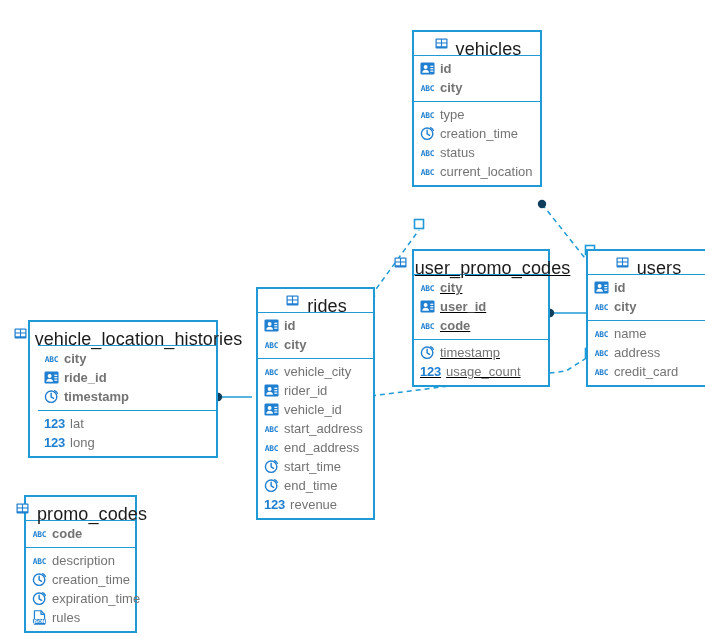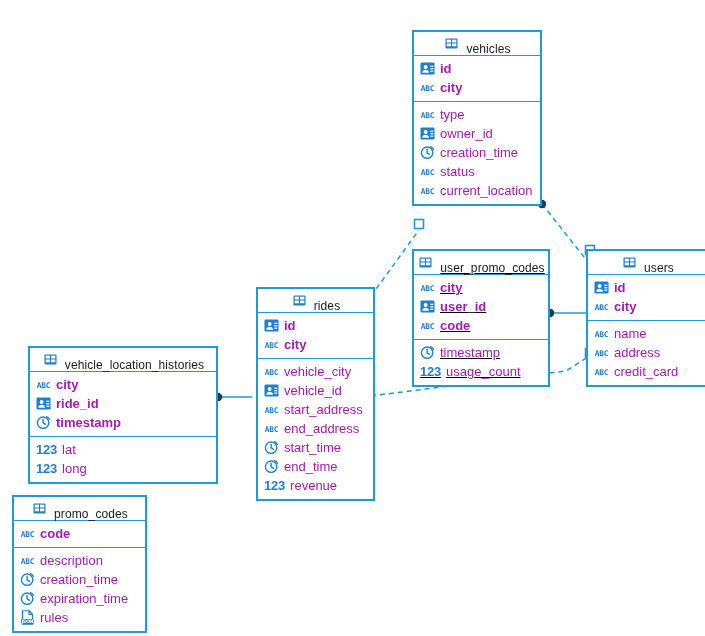--- a/index.html
+++ b/index.html
@@ -38,21 +38,21 @@
     height: 24px;
     border-bottom: 1px solid #1f9ad6;
     display: flex;
     align-items: center;
     justify-content: center;
     gap: 6px;
     padding: 0 6px;
     box-sizing: border-box;
   }
   .tbl-title {
-    font-size: 12px;
+    font-size: 18px;
     color: #1b1b1b;
     letter-spacing: 0.1px;
     white-space: nowrap;
     margin-top: 11px;
   }
   .tbl-section {
     padding: 3px 0 4px 0;
   }
   .tbl-section.pk {
     border-bottom: 1px solid #1f9ad6;
@@ -61,21 +61,21 @@
     display: flex;
     align-items: center;
     gap: 5px;
     height: 19px;
     padding: 0 6px;
     box-sizing: border-box;
     white-space: nowrap;
   }
   .field-name {
     font-size: 13px;
-    color: #a21caf;
+    color: #737373;
   }
   .field-row.key .field-name {
     font-weight: bold;
   }
   .ico {
     width: 15px;
     height: 15px;
     flex: 0 0 15px;
     display: block;
   }
@@ -161,31 +161,20 @@
       </div>
       <div class="tbl-section">
         <div class="field-row">
           <svg class="ico" viewBox="0 0 16 16">
             <text x="8" y="11.2" font-family="DejaVu Sans Mono, monospace" font-size="8.4" font-weight="bold" fill="#1f7fd0" text-anchor="middle" letter-spacing="-0.3">ABC</text>
           </svg>
           <span class="field-name">type</span>
         </div>
         <div class="field-row">
           <svg class="ico" viewBox="0 0 16 16">
-            <rect x="0.5" y="1.5" width="15" height="13" rx="1.5" fill="#1f7fd0"></rect>
-            <circle cx="6" cy="6.4" r="2.1" fill="#ffffff"></circle>
-            <path d="M2.4 12.6c0-2 1.6-3.2 3.6-3.2s3.6 1.2 3.6 3.2z" fill="#ffffff"></path>
-            <rect x="11" y="5" width="3.2" height="1.3" fill="#ffffff"></rect>
-            <rect x="11" y="7.6" width="3.2" height="1.3" fill="#ffffff"></rect>
-            <rect x="11" y="10.2" width="3.2" height="1.3" fill="#ffffff"></rect>
-          </svg>
-          <span class="field-name">owner_id</span>
-        </div>
-        <div class="field-row">
-          <svg class="ico" viewBox="0 0 16 16">
             <circle cx="7.6" cy="8.2" r="6.1" fill="none" stroke="#1f7fd0" stroke-width="1.5"></circle>
             <path d="M7.6 4.6v3.7l2.6 1.7" fill="none" stroke="#1f7fd0" stroke-width="1.5" stroke-linecap="round"></path>
             <path d="M11.3 1.8c1.5.5 2.6 1.6 3.1 2.9" fill="none" stroke="#1f7fd0" stroke-width="1.3" stroke-linecap="round"></path>
           </svg>
           <span class="field-name">creation_time</span>
         </div>
         <div class="field-row">
           <svg class="ico" viewBox="0 0 16 16">
             <text x="8" y="11.2" font-family="DejaVu Sans Mono, monospace" font-size="8.4" font-weight="bold" fill="#1f7fd0" text-anchor="middle" letter-spacing="-0.3">ABC</text>
           </svg>
@@ -340,20 +329,31 @@
         </div>
         <div class="field-row">
           <svg class="ico" viewBox="0 0 16 16">
             <rect x="0.5" y="1.5" width="15" height="13" rx="1.5" fill="#1f7fd0"></rect>
             <circle cx="6" cy="6.4" r="2.1" fill="#ffffff"></circle>
             <path d="M2.4 12.6c0-2 1.6-3.2 3.6-3.2s3.6 1.2 3.6 3.2z" fill="#ffffff"></path>
             <rect x="11" y="5" width="3.2" height="1.3" fill="#ffffff"></rect>
             <rect x="11" y="7.6" width="3.2" height="1.3" fill="#ffffff"></rect>
             <rect x="11" y="10.2" width="3.2" height="1.3" fill="#ffffff"></rect>
           </svg>
+          <span class="field-name">rider_id</span>
+        </div>
+        <div class="field-row">
+          <svg class="ico" viewBox="0 0 16 16">
+            <rect x="0.5" y="1.5" width="15" height="13" rx="1.5" fill="#1f7fd0"></rect>
+            <circle cx="6" cy="6.4" r="2.1" fill="#ffffff"></circle>
+            <path d="M2.4 12.6c0-2 1.6-3.2 3.6-3.2s3.6 1.2 3.6 3.2z" fill="#ffffff"></path>
+            <rect x="11" y="5" width="3.2" height="1.3" fill="#ffffff"></rect>
+            <rect x="11" y="7.6" width="3.2" height="1.3" fill="#ffffff"></rect>
+            <rect x="11" y="10.2" width="3.2" height="1.3" fill="#ffffff"></rect>
+          </svg>
           <span class="field-name">vehicle_id</span>
         </div>
         <div class="field-row">
           <svg class="ico" viewBox="0 0 16 16">
             <text x="8" y="11.2" font-family="DejaVu Sans Mono, monospace" font-size="8.4" font-weight="bold" fill="#1f7fd0" text-anchor="middle" letter-spacing="-0.3">ABC</text>
           </svg>
           <span class="field-name">start_address</span>
         </div>
         <div class="field-row">
           <svg class="ico" viewBox="0 0 16 16">
@@ -376,21 +376,21 @@
             <path d="M11.3 1.8c1.5.5 2.6 1.6 3.1 2.9" fill="none" stroke="#1f7fd0" stroke-width="1.3" stroke-linecap="round"></path>
           </svg>
           <span class="field-name">end_time</span>
         </div>
         <div class="field-row">
           <span class="num-ico">123</span>
           <span class="field-name">revenue</span>
         </div>
       </div>
     </div>
-    <div class="table-box" style="left: 28px; top: 346px; width: 190px;">
+    <div class="table-box" style="left: 28px; top: 320px; width: 190px; padding-left: 8px;">
       <div class="tbl-header">
         <svg class="ico ico-tbl" viewBox="0 0 16 16">
           <rect x="0.6" y="1.8" width="14.8" height="12.4" rx="1.2" fill="#1f7fd0"></rect>
           <rect x="2.1" y="3.3" width="5.2" height="3.4" fill="#ffffff"></rect>
           <rect x="8.7" y="3.3" width="5.2" height="3.4" fill="#ffffff"></rect>
           <rect x="2.1" y="8.0" width="5.2" height="3.4" fill="#ffffff"></rect>
           <rect x="8.7" y="8.0" width="5.2" height="3.4" fill="#ffffff"></rect>
         </svg>
         <span class="tbl-title">vehicle_location_histories</span>
       </div>
@@ -425,21 +425,21 @@
         <div class="field-row">
           <span class="num-ico">123</span>
           <span class="field-name">lat</span>
         </div>
         <div class="field-row">
           <span class="num-ico">123</span>
           <span class="field-name">long</span>
         </div>
       </div>
     </div>
-    <div class="table-box" style="left: 12px; top: 495px; width: 135px; text-align: center;">
+    <div class="table-box" style="left: 24px; top: 495px; width: 113px; text-align: center;">
       <div class="tbl-header">
         <svg class="ico ico-tbl" viewBox="0 0 16 16">
           <rect x="0.6" y="1.8" width="14.8" height="12.4" rx="1.2" fill="#1f7fd0"></rect>
           <rect x="2.1" y="3.3" width="5.2" height="3.4" fill="#ffffff"></rect>
           <rect x="8.7" y="3.3" width="5.2" height="3.4" fill="#ffffff"></rect>
           <rect x="2.1" y="8.0" width="5.2" height="3.4" fill="#ffffff"></rect>
           <rect x="8.7" y="8.0" width="5.2" height="3.4" fill="#ffffff"></rect>
         </svg>
         <span class="tbl-title">promo_codes</span>
       </div>

